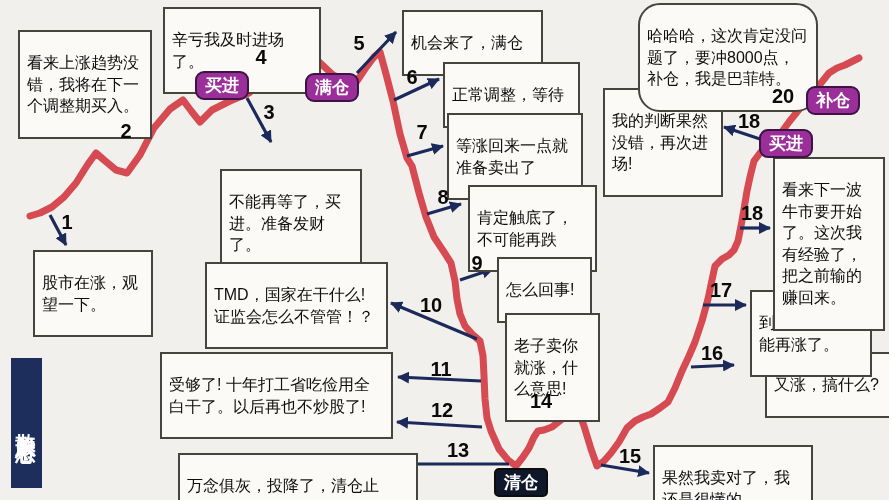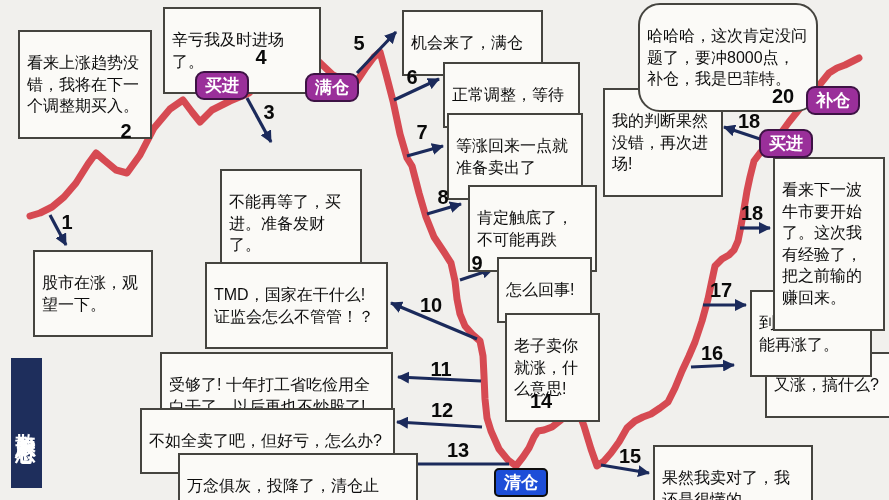--- a/index.html
+++ b/index.html
@@ -7,21 +7,21 @@
   #stage{position:relative;width:889px;height:500px;background:#f1f0ed;overflow:hidden;}
   #curve-layer{position:absolute;left:0;top:0;z-index:1;}
   .note{position:absolute;z-index:3;background:#fbfaf7;border:2px solid #45443f;
         color:#0d0d0d;font-size:16px;line-height:1.35;padding:20px 7px;box-sizing:border-box;
         letter-spacing:0;}
   .num{position:absolute;z-index:4;color:#0a0a0a;font-size:20px;font-weight:800;
        transform:translate(-50%,-50%);white-space:nowrap;}
   .badge{position:absolute;z-index:5;color:#ffffff;font-size:17px;font-weight:700;
          padding:1px 8px;white-space:nowrap;}
   .badge.purple{background:#9a2f9a;border:2px solid #3d1244;border-radius:9px;}
-  .badge.black{background:#1d4ed8;border:2px solid #0d0d0d;border-radius:5px;}
+  .badge.black{background:#0f172a;border:2px solid #0d0d0d;border-radius:5px;}
   .banner{position:absolute;z-index:5;background:#1e2e5c;color:#ffffff;
           writing-mode:vertical-rl;text-orientation:upright;
           font-size:20px;font-weight:700;text-align:center;
           display:flex;align-items:center;justify-content:center;
           letter-spacing:2px;}
 </style>
 </head>
 <body>
 
 <div id="stage">
@@ -75,21 +75,20 @@
   <div class="note" style="left:18px;top:30px;width:134px;">看来上涨趋势没错，我将在下一个调整期买入。</div>
   <div class="note" style="left:220px;top:145px;width:142px;margin-top:24px;">不能再等了，买进。准备发财了。</div>
   <div class="note" style="left:163px;top:7px;width:158px;">辛亏我及时进场了。</div>
   <div class="note" style="left:402px;top:10px;width:141px;">机会来了，满仓</div>
   <div class="note" style="left:443px;top:62px;width:137px;">正常调整，等待</div>
   <div class="note" style="left:447px;top:113px;width:136px;">等涨回来一点就准备卖出了</div>
   <div class="note" style="left:468px;top:185px;width:129px;">肯定触底了，不可能再跌</div>
   <div class="note" style="left:497px;top:257px;width:95px;">怎么回事!</div>
   <div class="note" style="left:205px;top:262px;width:183px;">TMD，国家在干什么! 证监会怎么不管管！？</div>
   <div class="note" style="left:160px;top:352px;width:233px;">受够了! 十年打工省吃俭用全白干了。以后再也不炒股了!</div>
-  <div class="note" style="left:140px;top:408px;width:255px;">不如全卖了吧，但好亏，怎么办?</div>
   <div class="note" style="left:142px;top:453px;width:240px;margin-left:36px;">万念俱灰，投降了，清仓止损。</div>
   <div class="note" style="left:505px;top:313px;width:95px;">老子卖你就涨，什么意思!</div>
   <div class="note" style="left:653px;top:445px;width:160px;">果然我卖对了，我还是很懂的。</div>
   <div class="note" style="left:765px;top:352px;width:144px;">又涨，搞什么?</div>
   <div class="note" style="left:750px;top:290px;width:122px;">到顶了，不可能再涨了。</div>
   <div class="note" style="left:773px;top:157px;width:112px;">看来下一波牛市要开始了。这次我有经验了，把之前输的赚回来。</div>
   <div class="note" style="left:603px;top:88px;width:120px;">我的判断果然没错，再次进场!</div>
   <div class="note" style="left:638px;top:3px;width:180px;border-radius:22px;">哈哈哈，这次肯定没问题了，要冲8000点，补仓，我是巴菲特。</div>
 
   <div class="num" style="left:67px;top:222px;">1</div>

